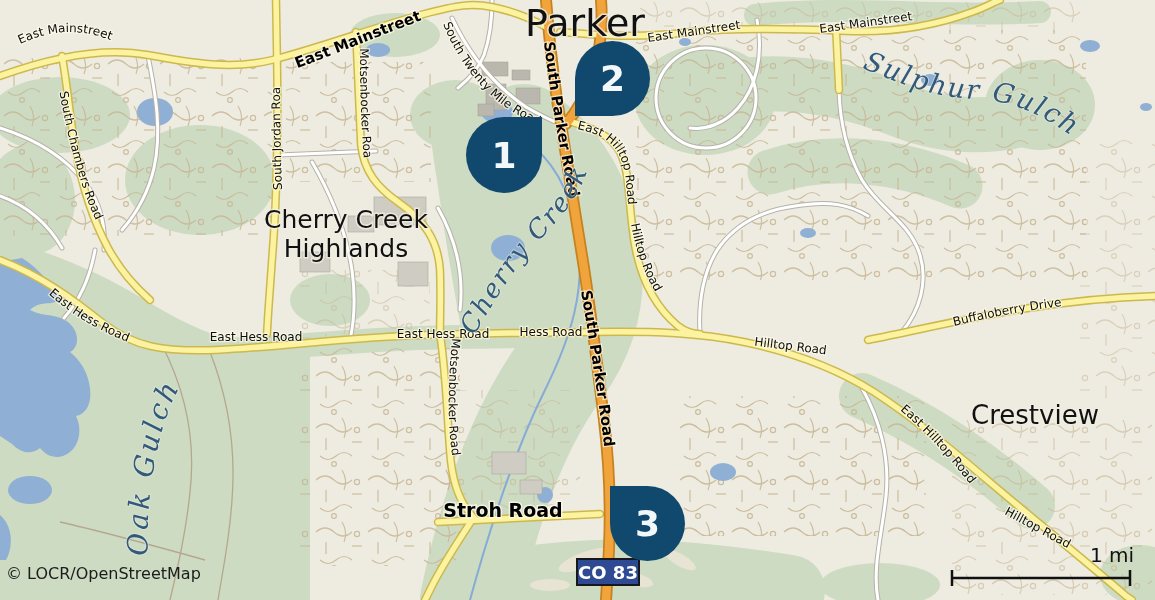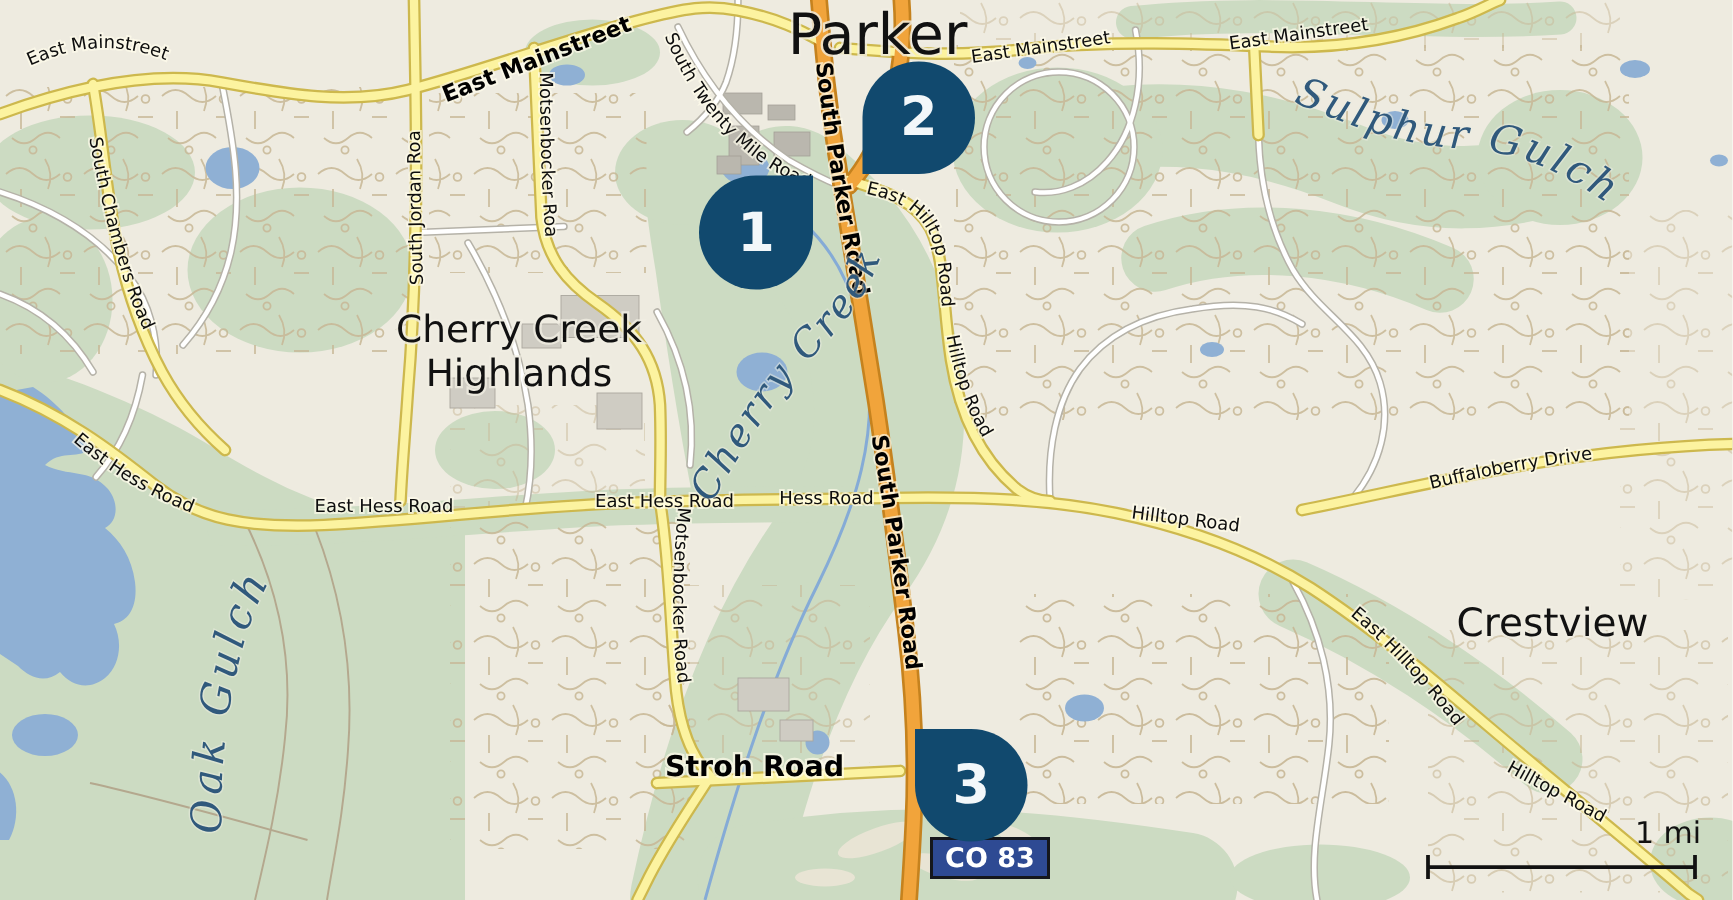--- a/index.html
+++ b/index.html
@@ -21,23 +21,23 @@
   .green{fill:var(--greenspace);}
   .green-st{stroke:var(--greenspace);fill:none;stroke-linecap:round;}
   .water{fill:var(--water);}
   .bldg{fill:#bab7ae;stroke:#a19e95;stroke-width:.5;}
   .bigbox{fill:#cfccc3;stroke:#aaa79e;stroke-width:.6;}
   .marker{position:absolute;display:flex;align-items:center;justify-content:center;
           background:var(--marker);color:var(--marker_text);font-weight:bold;font-size:36px;z-index:5;}
   #m1{left:466px;top:117px;width:76px;height:76px;border-radius:50% 0 50% 50%;}
   #m2{left:575px;top:41px;width:75px;height:75px;border-radius:50% 50% 50% 0;}
   #m3{left:610px;top:486px;width:75px;height:75px;border-radius:0 50% 50% 50%;}
-  #route-badge{position:absolute;left:576px;top:558px;width:80px;height:28px;box-sizing:border-box;
+  #route-badge{position:absolute;left:576px;top:558px;width:64px;height:28px;box-sizing:border-box;
           background:var(--badge_bg);color:var(--badge_text);border:2px solid var(--badge_border);
-          display:flex;align-items:center;justify-content:center;font-weight:bold;font-size:18px;z-index:4;margin-left:44px;}
+          display:flex;align-items:center;justify-content:center;font-weight:bold;font-size:18px;z-index:4;}
   #attribution{position:absolute;left:6px;top:564px;font-size:16px;color:#1c1c1c;z-index:4;}
 </style>
 </head>
 <body>
 
 <div id="map">
 <svg width="1155" height="600" viewBox="0 0 1155 600">
   <defs>
     <pattern id="res" width="52" height="52" patternUnits="userSpaceOnUse">
       <g stroke="#c7b795" stroke-width="1.2" fill="none">
@@ -307,13 +307,14 @@
 <div class="marker" id="m3">
       <span>3</span>
     </div>
 
 
 <div id="route-badge">
       <span>CO 83</span>
     </div>
 
 
+<div id="attribution">© LOCR/OpenStreetMap</div>
 </div>
 
 </body></html>

